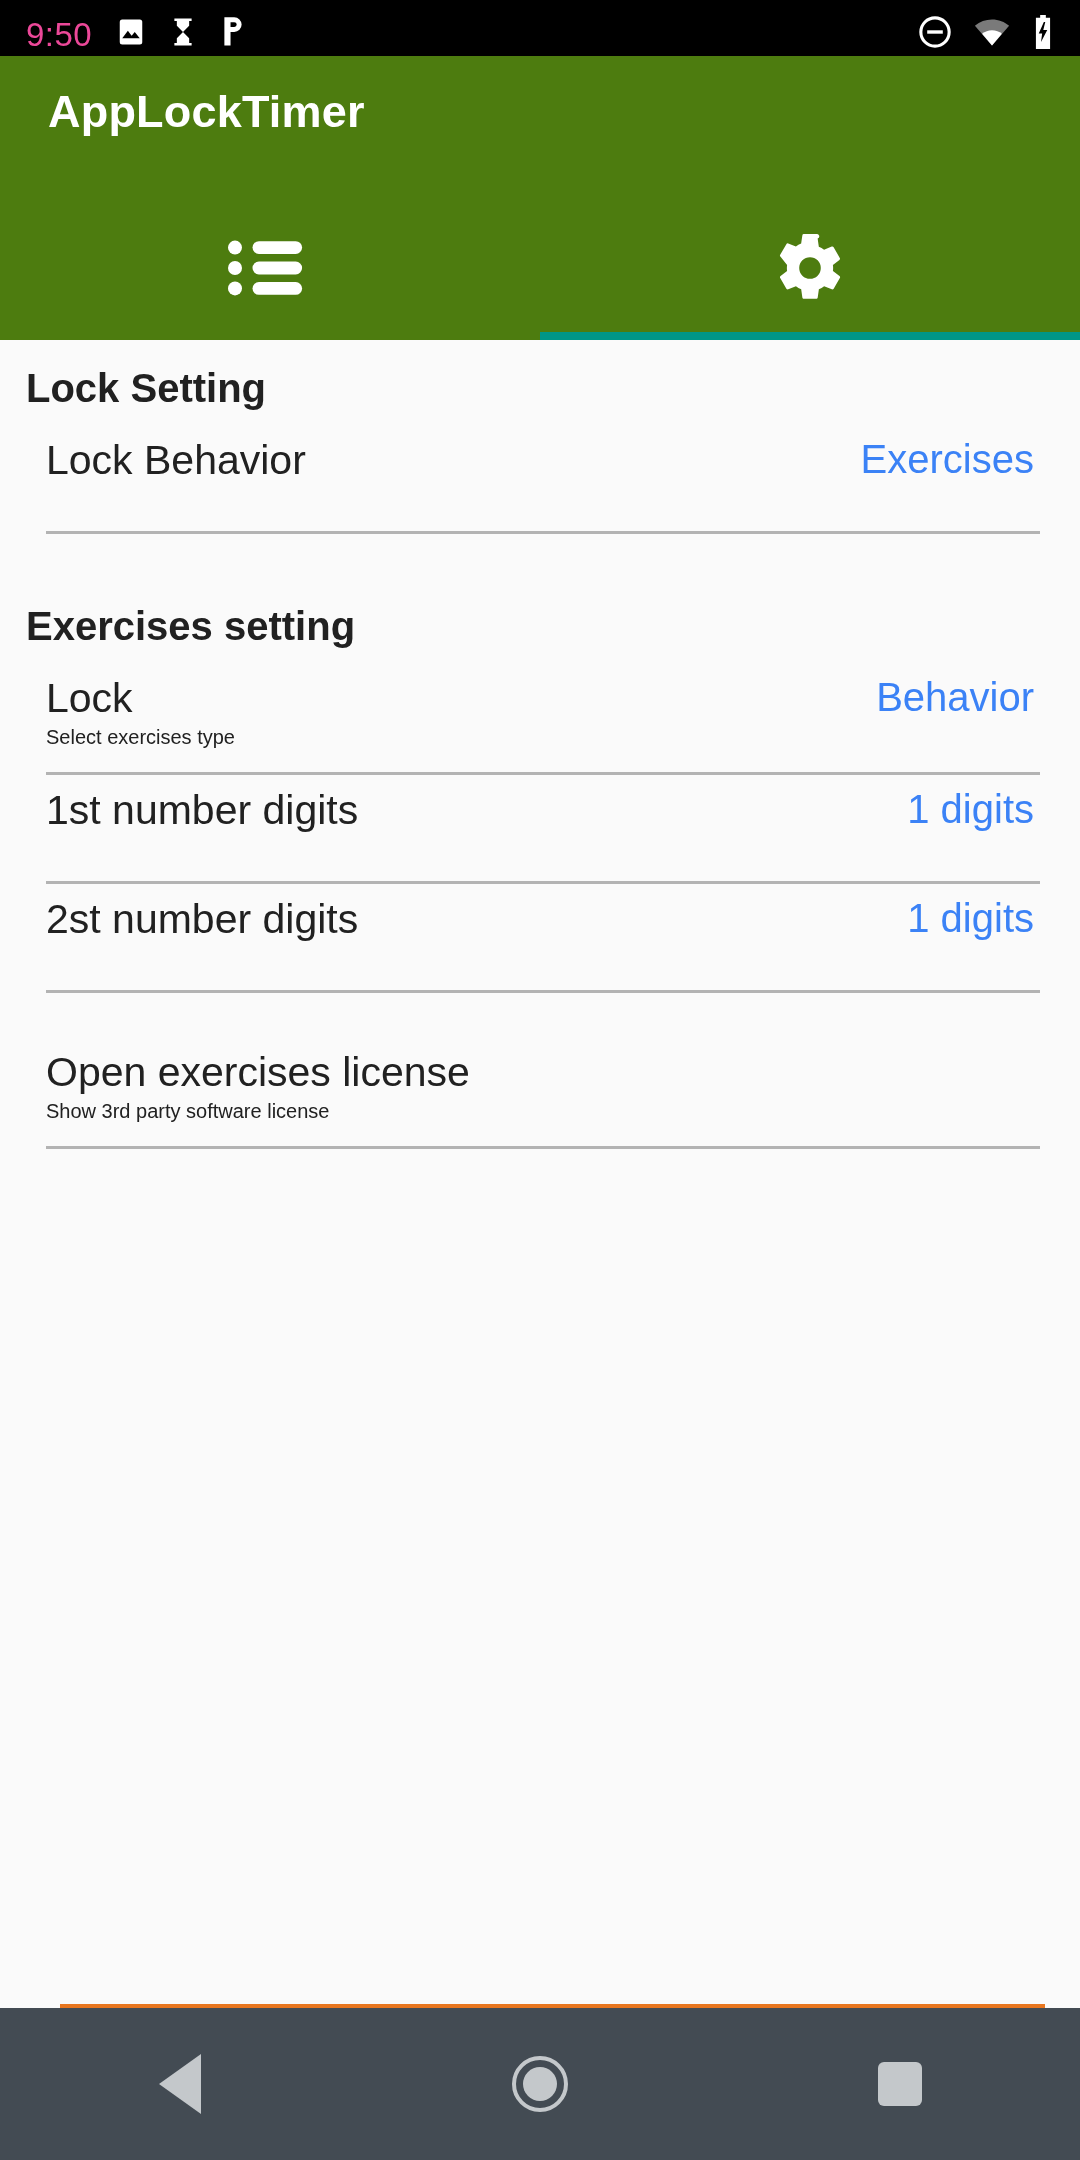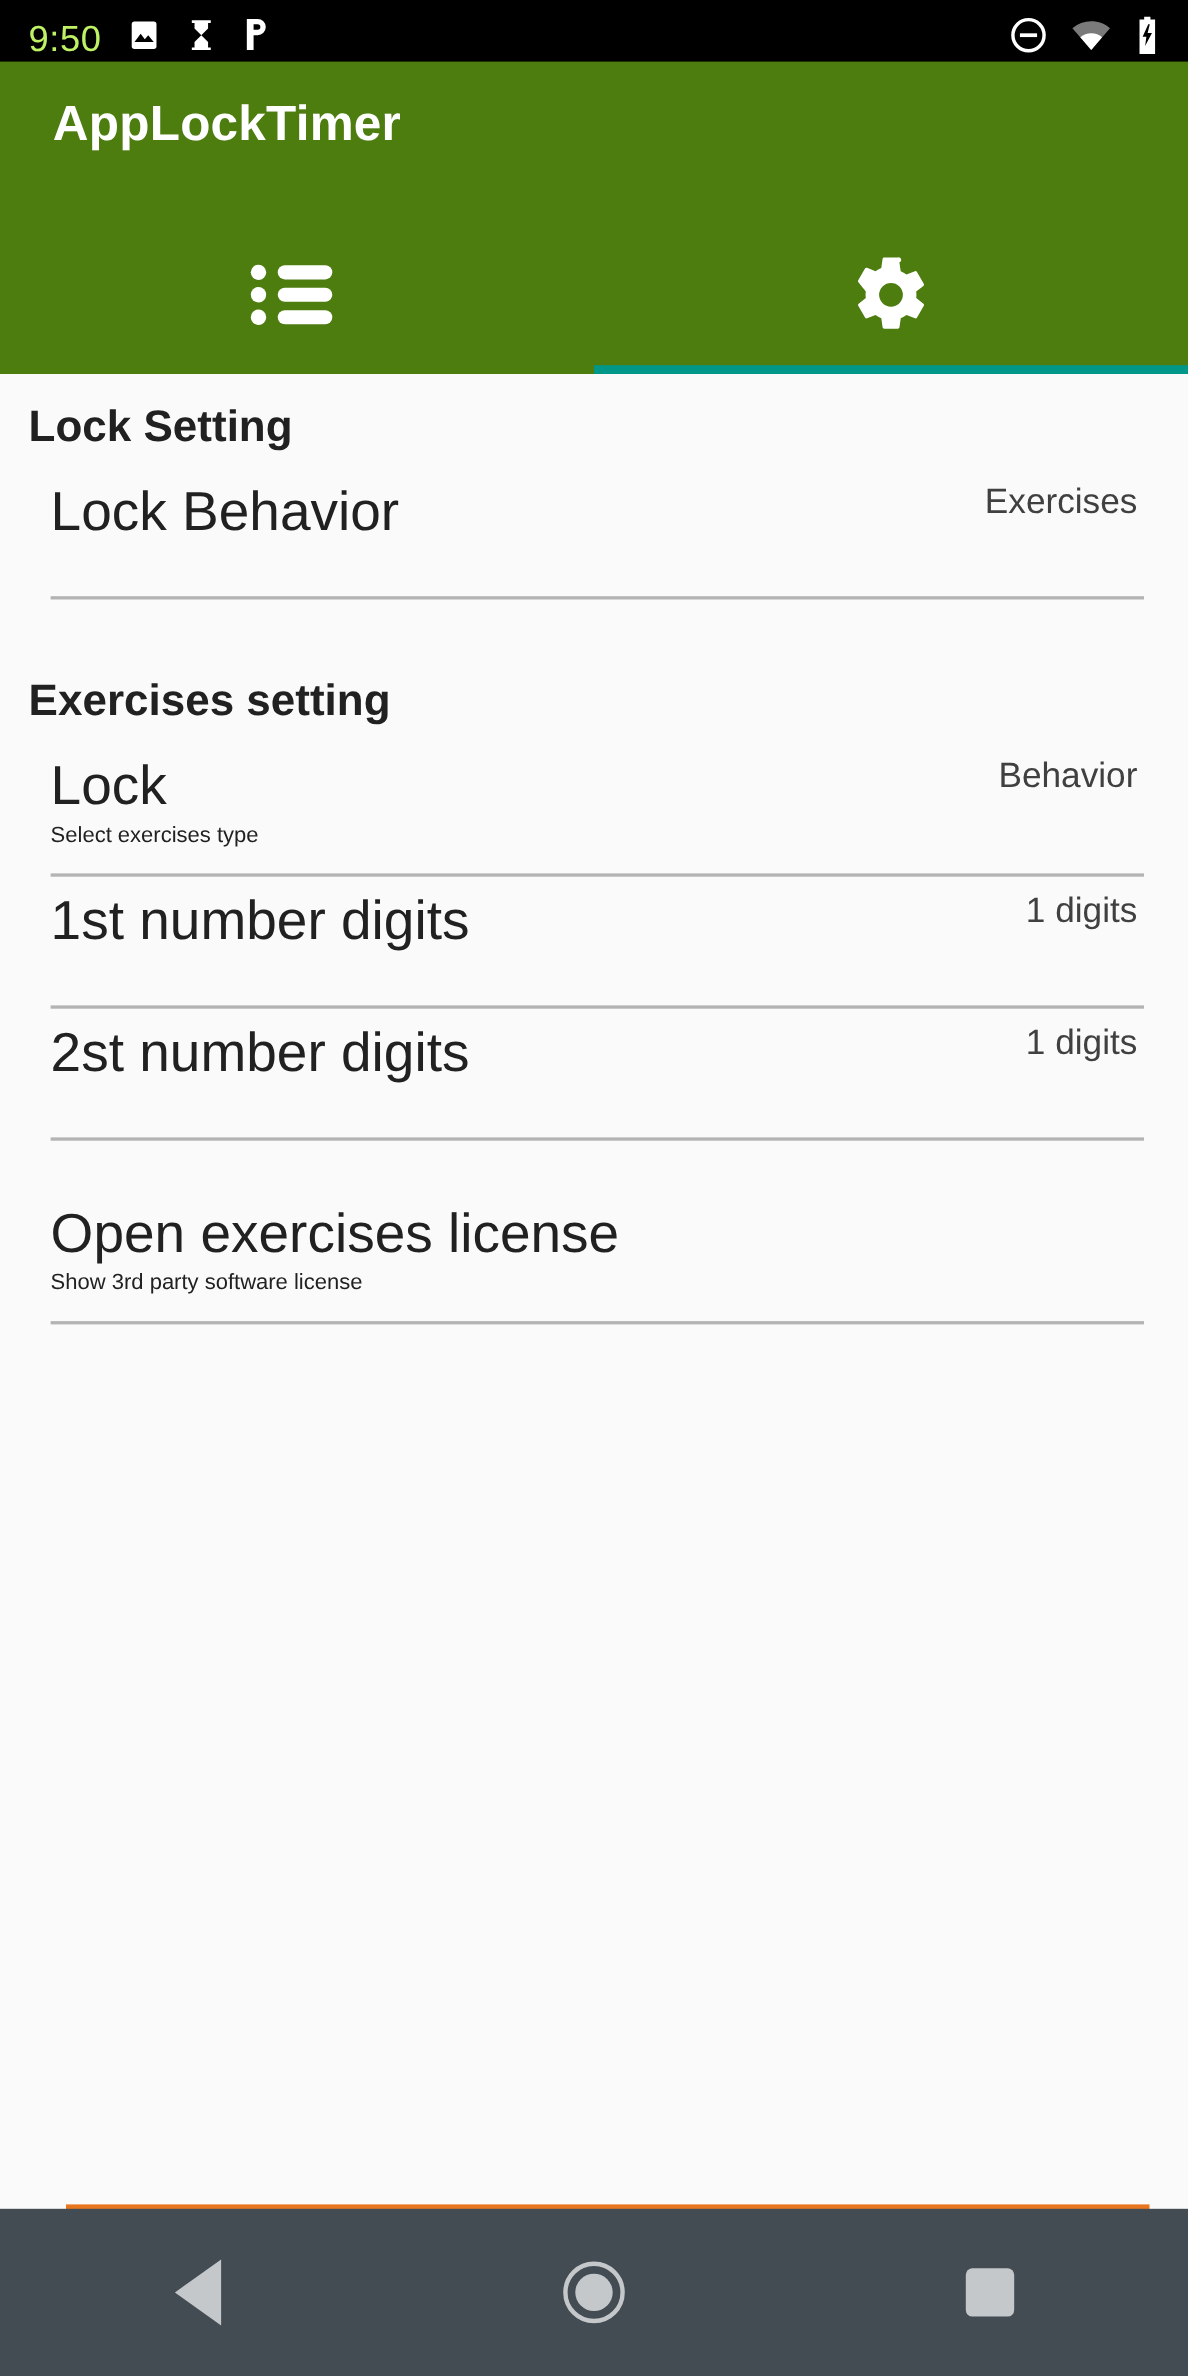--- a/index.html
+++ b/index.html
@@ -8,21 +8,21 @@
     font-family:"Liberation Sans", sans-serif;
     background:#fafafa;
     overflow:hidden;
   }
   #screen { position:relative; width:1080px; height:2160px; background:#fafafa; }
 
   
   .statusbar {
     position:absolute; top:0; left:0; width:1080px; height:68px;
     background:#000; display:flex; align-items:center;
-    padding:0 26px; color:#bef264;
+    padding:0 26px; color:#ec4899;
   }
   .sb-clock { font-size:33px; font-weight:400; letter-spacing:.5px; line-height:1; }
   .sb-left-icons { display:flex; align-items:center; gap:22px; margin-left:24px; }
   .sb-right-icons { margin-left:auto; display:flex; align-items:center; gap:22px; }
   .sb-ic { display:block; }
 
   
   .appbar {
     position:absolute; top:56px; left:0; width:1080px; height:284px;
     background:#4d7c0f;
@@ -54,24 +54,24 @@
   .section-header {
     font-size:40px; color:#212121; padding:26px 26px 14px 26px;
     font-weight:700;
   }
   .pref {
     padding:10px 46px 22px 46px;
     display:flex; align-items:flex-start; justify-content:space-between;
     cursor:pointer;
   }
   .pref-main { display:flex; flex-direction:column; }
-  .pref-title { font-size:50px; color:#212121; line-height:1.22; font-weight:400; }
+  .pref-title { font-size:41px; color:#212121; line-height:1.22; font-weight:400; }
   .pref-summary { font-size:20px; color:#212121; line-height:1.25; margin-top:2px; }
   .pref-value {
-    font-size:32px; color:#404040; font-weight:400;
+    font-size:40px; color:#3b82f6; font-weight:400;
     white-space:nowrap; margin-left:24px; padding-top:2px;
   }
   .divider { height:3px; background:#b3b3b3; margin:0 40px 0 46px; }
   .spacer-sm { height:24px; }
   .spacer-md { height:44px; }
 
   
   .edge-glow {
     position:absolute; left:60px; top:2004px; width:985px; height:6px;
     background:#e8761f;

